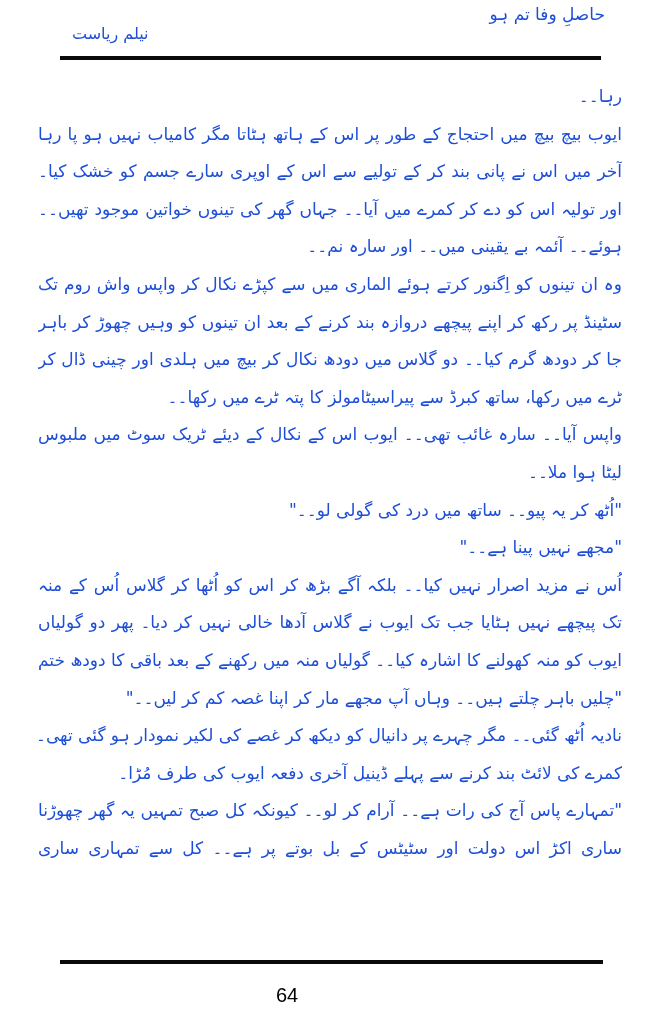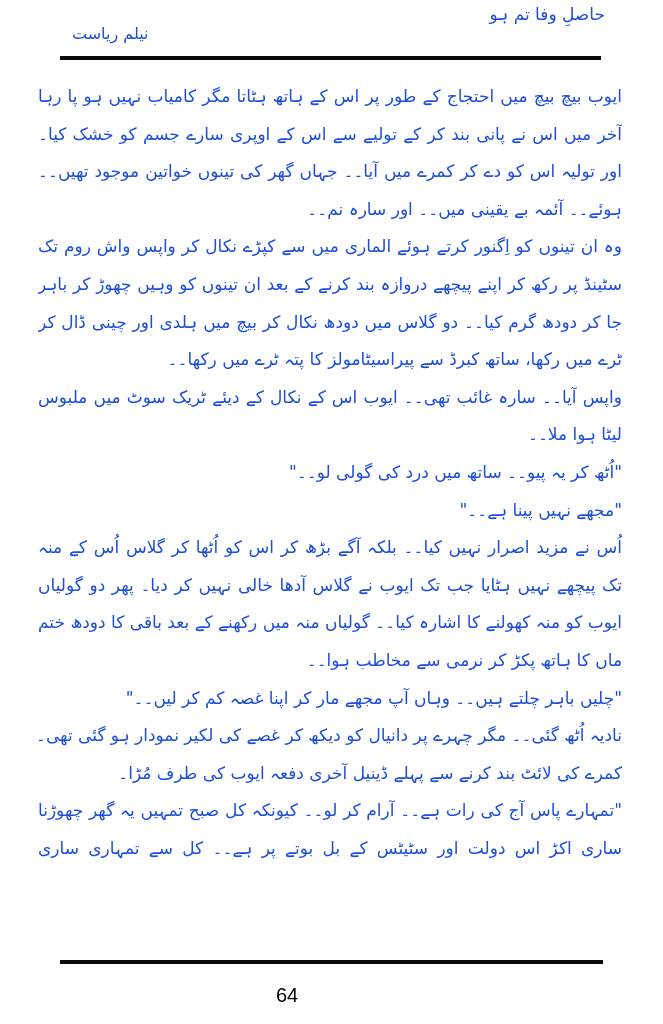--- a/index.html
+++ b/index.html
@@ -88,36 +88,36 @@
 
 <div class="page">
 
   <div class="urdu header-title">حاصلِ وفا تم ہو</div>
 
   <div class="urdu header-author">نیلم ریاست</div>
 
   <div class="rule rule-top"></div>
 
   <div class="urdu body-text">
+      <div class="line">رہا۔۔</div>
       <div class="line just">ایوب بیچ بیچ میں احتجاج کے طور پر اس کے ہاتھ ہٹاتا مگر کامیاب نہیں ہو پا رہا تھا۔</div>
       <div class="line just">آخر میں اس نے پانی بند کر کے تولیے سے اس کے اوپری سارے جسم کو خشک کیا۔ بال رگڑے۔۔</div>
       <div class="line just">اور تولیہ اس کو دے کر کمرے میں آیا۔۔ جہاں گھر کی تینوں خواتین موجود تھیں۔۔ نادیہ روتے</div>
       <div class="line">ہوئے۔۔ آئمہ بے یقینی میں۔۔ اور سارہ نم۔۔</div>
       <div class="line just">وہ ان تینوں کو اِگنور کرتے ہوئے الماری میں سے کپڑے نکال کر واپس واش روم تک گیا اور ہینگر کو</div>
       <div class="line just">سٹینڈ پر رکھ کر اپنے پیچھے دروازہ بند کرنے کے بعد ان تینوں کو وہیں چھوڑ کر باہر نکل گیا۔۔</div>
       <div class="line just">جا کر دودھ گرم کیا۔۔ دو گلاس میں دودھ نکال کر بیچ میں ہلدی اور چینی ڈال کر مکس کرنے کے بعد</div>
       <div class="line">ٹرے میں رکھا، ساتھ کبرڈ سے پیراسیٹامولز کا پتہ ٹرے میں رکھا۔۔</div>
       <div class="line just">واپس آیا۔۔ سارہ غائب تھی۔۔ ایوب اس کے نکال کے دیئے ٹریک سوٹ میں ملبوس ہو کر بیڈ پر</div>
       <div class="line">لیٹا ہوا ملا۔۔</div>
       <div class="line">"اُٹھ کر یہ پیو۔۔ ساتھ میں درد کی گولی لو۔۔"</div>
       <div class="line">"مجھے نہیں پینا ہے۔۔"</div>
       <div class="line just">اُس نے مزید اصرار نہیں کیا۔۔ بلکہ آگے بڑھ کر اس کو اُٹھا کر گلاس اُس کے منہ سے لگایا۔۔ اور تب</div>
       <div class="line just">تک پیچھے نہیں ہٹایا جب تک ایوب نے گلاس آدھا خالی نہیں کر دیا۔ پھر دو گولیاں پتے سے نکال کر</div>
       <div class="line just">ایوب کو منہ کھولنے کا اشارہ کیا۔۔ گولیاں منہ میں رکھنے کے بعد باقی کا دودھ ختم کروانے کے بعد</div>
-      <div class="line">ماں کا ہاتھ پکڑ کر نرمی سے مخاطب ہوا۔۔</div>
       <div class="line">"چلیں باہر چلتے ہیں۔۔ وہاں آپ مجھے مار کر اپنا غصہ کم کر لیں۔۔"</div>
       <div class="line">نادیہ اُٹھ گئی۔۔ مگر چہرے پر دانیال کو دیکھ کر غصے کی لکیر نمودار ہو گئی تھی۔۔</div>
       <div class="line">کمرے کی لائٹ بند کرنے سے پہلے ڈینیل آخری دفعہ ایوب کی طرف مُڑا۔</div>
       <div class="line just">"تمہارے پاس آج کی رات ہے۔۔ آرام کر لو۔۔ کیونکہ کل صبح تمہیں یہ گھر چھوڑنا ہوگا۔۔ تمہاری</div>
       <div class="line just">ساری اکڑ اس دولت اور سٹیٹس کے بل بوتے پر ہے۔۔ کل سے تمہاری ساری آسائشیں بند۔۔ اپنا</div>
     </div>
 
   <div class="rule rule-bottom"></div>
 
   <div class="page-number">64</div>

